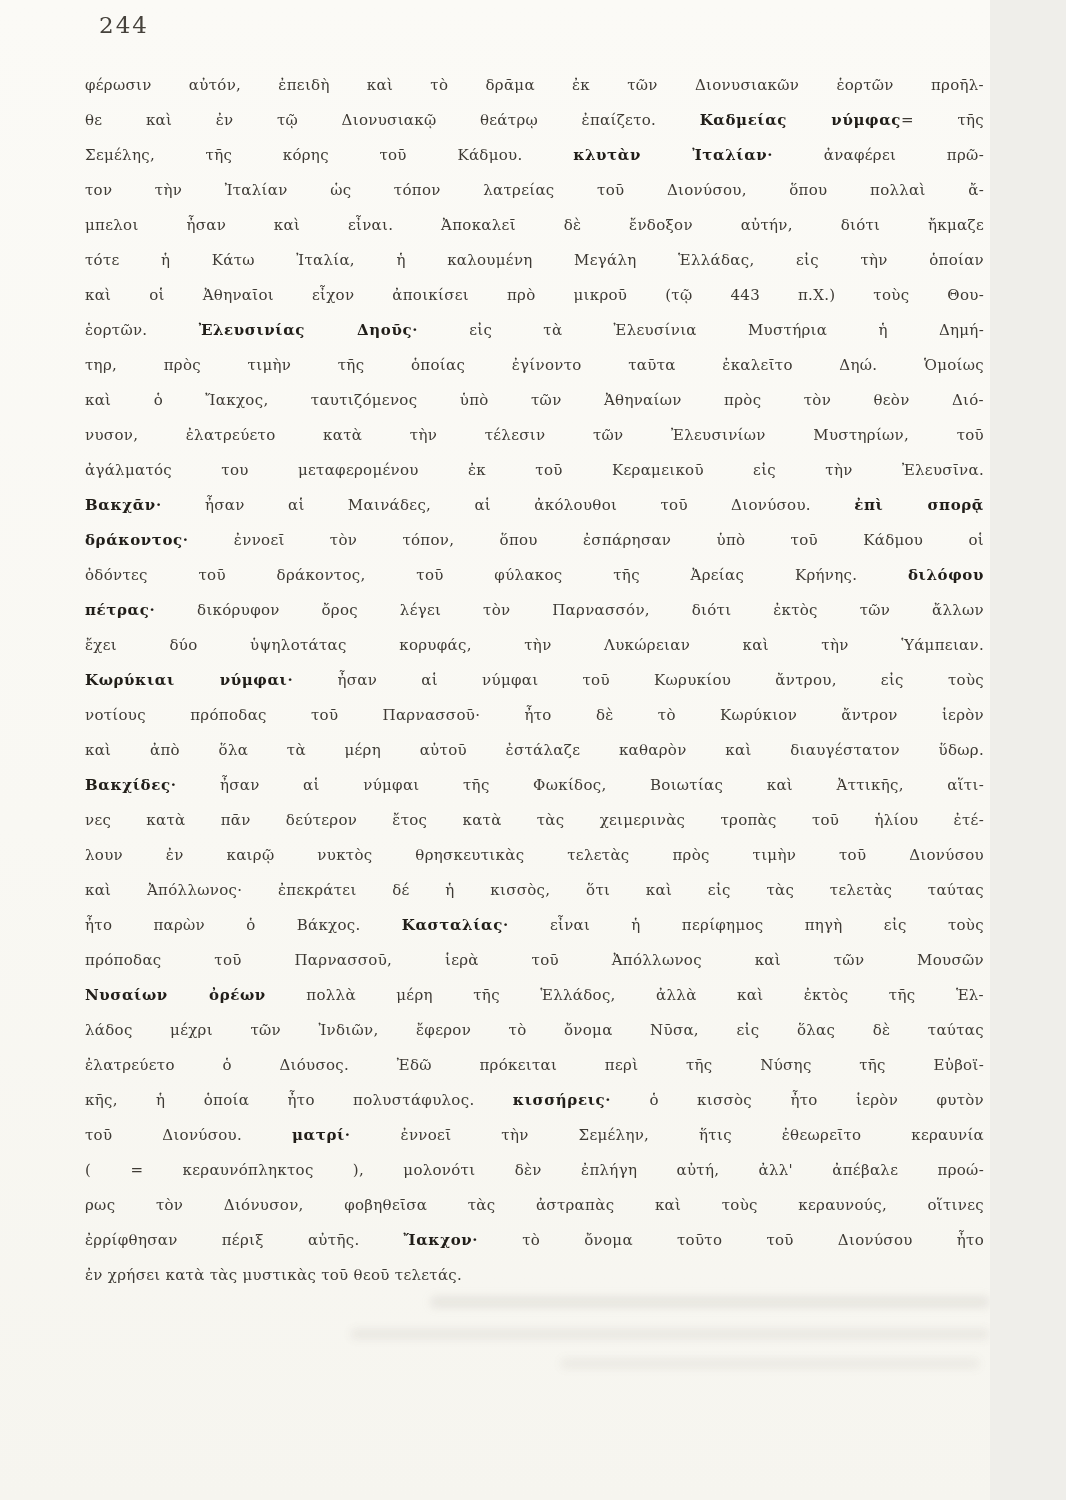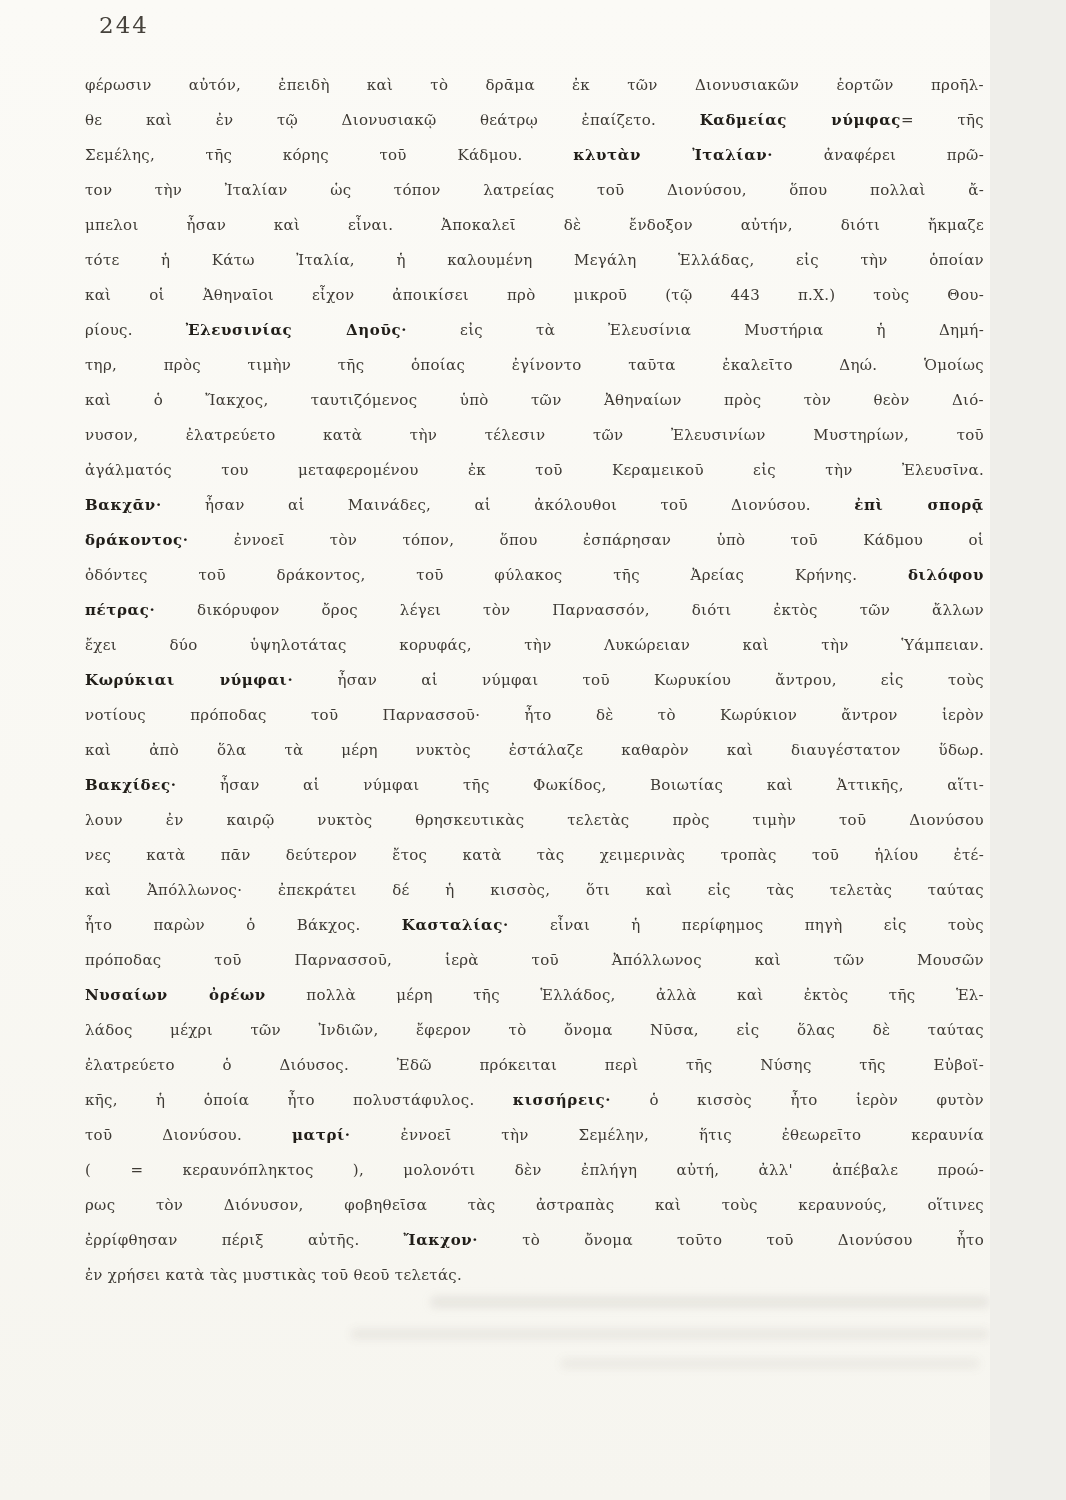--- a/index.html
+++ b/index.html
@@ -80,36 +80,36 @@
   <div class="page-number">244</div>
 
   <div class="text-block">
       <div class="line"><span class="seg">φέρωσιν αὐτόν, ἐπειδὴ καὶ τὸ δρᾶμα ἐκ τῶν Διονυσιακῶν ἑορτῶν προῆλ-</span></div>
       <div class="line"><span class="seg">θε καὶ ἐν τῷ Διονυσιακῷ θεάτρῳ ἐπαίζετο. </span><span class="seg bold">Καδμείας νύμφας</span><span class="seg">= τῆς</span></div>
       <div class="line"><span class="seg">Σεμέλης, τῆς κόρης τοῦ Κάδμου. </span><span class="seg bold">κλυτὰν Ἰταλίαν·</span><span class="seg"> ἀναφέρει πρῶ-</span></div>
       <div class="line"><span class="seg">τον τὴν Ἰταλίαν ὡς τόπον λατρείας τοῦ Διονύσου, ὅπου πολλαὶ ἄ-</span></div>
       <div class="line"><span class="seg">μπελοι ἦσαν καὶ εἶναι. Ἀποκαλεῖ δὲ ἔνδοξον αὐτήν, διότι ἤκμαζε</span></div>
       <div class="line"><span class="seg">τότε ἡ Κάτω Ἰταλία, ἡ καλουμένη Μεγάλη Ἑλλάδας, εἰς τὴν ὁποίαν</span></div>
       <div class="line"><span class="seg">καὶ οἱ Ἀθηναῖοι εἶχον ἀποικίσει πρὸ μικροῦ (τῷ 443 π.Χ.) τοὺς Θου-</span></div>
-      <div class="line"><span class="seg">ρίους. </span><span class="seg bold">Ἐλευσινίας Δηοῦς·</span><span class="seg"> εἰς τὰ Ἐλευσίνια Μυστήρια ἡ Δημή-</span></div>
+      <div class="line"><span class="seg">ἑορτῶν. </span><span class="seg bold">Ἐλευσινίας Δηοῦς·</span><span class="seg"> εἰς τὰ Ἐλευσίνια Μυστήρια ἡ Δημή-</span></div>
       <div class="line"><span class="seg">τηρ, πρὸς τιμὴν τῆς ὁποίας ἐγίνοντο ταῦτα ἐκαλεῖτο Δηώ. Ὁμοίως</span></div>
       <div class="line"><span class="seg">καὶ ὁ Ἴακχος, ταυτιζόμενος ὑπὸ τῶν Ἀθηναίων πρὸς τὸν θεὸν Διό-</span></div>
       <div class="line"><span class="seg">νυσον, ἐλατρεύετο κατὰ τὴν τέλεσιν τῶν Ἐλευσινίων Μυστηρίων, τοῦ</span></div>
       <div class="line"><span class="seg">ἀγάλματός του μεταφερομένου ἐκ τοῦ Κεραμεικοῦ εἰς τὴν Ἐλευσῖνα.</span></div>
       <div class="line"><span class="seg bold">Βακχᾶν·</span><span class="seg"> ἦσαν αἱ Μαινάδες, αἱ ἀκόλουθοι τοῦ Διονύσου. </span><span class="seg bold">ἐπὶ σπορᾷ</span></div>
       <div class="line"><span class="seg bold">δράκοντος·</span><span class="seg"> ἐννοεῖ τὸν τόπον, ὅπου ἐσπάρησαν ὑπὸ τοῦ Κάδμου οἱ</span></div>
       <div class="line"><span class="seg">ὀδόντες τοῦ δράκοντος, τοῦ φύλακος τῆς Ἀρείας Κρήνης. </span><span class="seg bold">διλόφου</span></div>
       <div class="line"><span class="seg bold">πέτρας·</span><span class="seg"> δικόρυφον ὄρος λέγει τὸν Παρνασσόν, διότι ἐκτὸς τῶν ἄλλων</span></div>
       <div class="line"><span class="seg">ἔχει δύο ὑψηλοτάτας κορυφάς, τὴν Λυκώρειαν καὶ τὴν Ὑάμπειαν.</span></div>
       <div class="line"><span class="seg bold">Κωρύκιαι νύμφαι·</span><span class="seg"> ἦσαν αἱ νύμφαι τοῦ Κωρυκίου ἄντρου, εἰς τοὺς</span></div>
       <div class="line"><span class="seg">νοτίους πρόποδας τοῦ Παρνασσοῦ· ἦτο δὲ τὸ Κωρύκιον ἄντρον ἱερὸν</span></div>
-      <div class="line"><span class="seg">καὶ ἀπὸ ὅλα τὰ μέρη νυκτὸς ἐστάλαζε καθαρὸν καὶ διαυγέστατον ὕδωρ.</span></div>
+      <div class="line"><span class="seg">καὶ ἀπὸ ὅλα τὰ μέρη αὐτοῦ ἐστάλαζε καθαρὸν καὶ διαυγέστατον ὕδωρ.</span></div>
       <div class="line"><span class="seg bold">Βακχίδες·</span><span class="seg"> ἦσαν αἱ νύμφαι τῆς Φωκίδος, Βοιωτίας καὶ Ἀττικῆς, αἵτι-</span></div>
+      <div class="line"><span class="seg">νες κατὰ πᾶν δεύτερον ἔτος κατὰ τὰς χειμερινὰς τροπὰς τοῦ ἡλίου ἐτέ-</span></div>
       <div class="line"><span class="seg">λουν ἐν καιρῷ νυκτὸς θρησκευτικὰς τελετὰς πρὸς τιμὴν τοῦ Διονύσου</span></div>
-      <div class="line"><span class="seg">νες κατὰ πᾶν δεύτερον ἔτος κατὰ τὰς χειμερινὰς τροπὰς τοῦ ἡλίου ἐτέ-</span></div>
       <div class="line"><span class="seg">καὶ Ἀπόλλωνος· ἐπεκράτει δέ ἡ κισσὸς, ὅτι καὶ εἰς τὰς τελετὰς ταύτας</span></div>
       <div class="line"><span class="seg">ἦτο παρὼν ὁ Βάκχος. </span><span class="seg bold">Κασταλίας·</span><span class="seg"> εἶναι ἡ περίφημος πηγὴ εἰς τοὺς</span></div>
       <div class="line"><span class="seg">πρόποδας τοῦ Παρνασσοῦ, ἱερὰ τοῦ Ἀπόλλωνος καὶ τῶν Μουσῶν</span></div>
       <div class="line"><span class="seg bold">Νυσαίων ὀρέων</span><span class="seg"> πολλὰ μέρη τῆς Ἑλλάδος, ἀλλὰ καὶ ἐκτὸς τῆς Ἑλ-</span></div>
       <div class="line"><span class="seg">λάδος μέχρι τῶν Ἰνδιῶν, ἔφερον τὸ ὄνομα Νῦσα, εἰς ὅλας δὲ ταύτας</span></div>
       <div class="line"><span class="seg">ἐλατρεύετο ὁ Διόυσος. Ἐδῶ πρόκειται περὶ τῆς Νύσης τῆς Εὐβοϊ-</span></div>
       <div class="line"><span class="seg">κῆς, ἡ ὁποία ἦτο πολυστάφυλος. </span><span class="seg bold">κισσήρεις·</span><span class="seg"> ὁ κισσὸς ἦτο ἱερὸν φυτὸν</span></div>
       <div class="line"><span class="seg">τοῦ Διονύσου. </span><span class="seg bold">ματρί·</span><span class="seg"> ἐννοεῖ τὴν Σεμέλην, ἥτις ἐθεωρεῖτο κεραυνία</span></div>
       <div class="line"><span class="seg">( = κεραυνόπληκτος ), μολονότι δὲν ἐπλήγη αὐτή, ἀλλ' ἀπέβαλε προώ-</span></div>
       <div class="line"><span class="seg">ρως τὸν Διόνυσον, φοβηθεῖσα τὰς ἀστραπὰς καὶ τοὺς κεραυνούς, οἵτινες</span></div>

